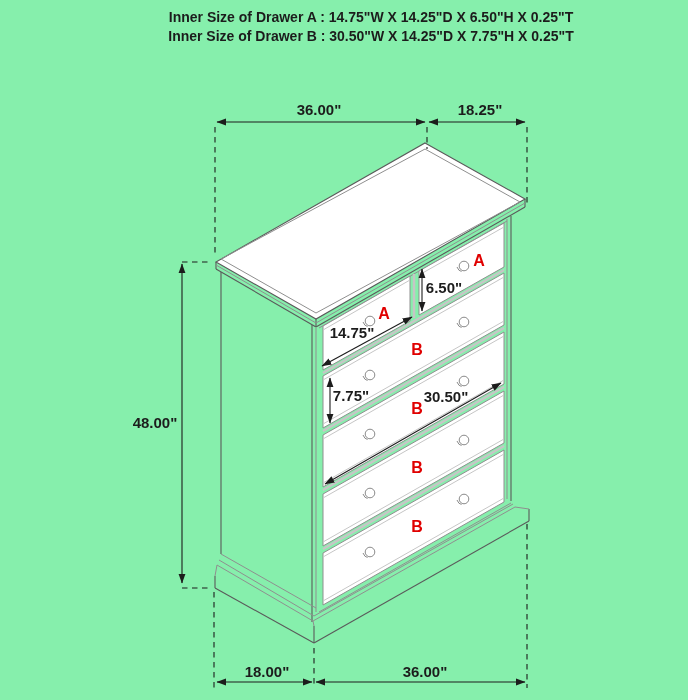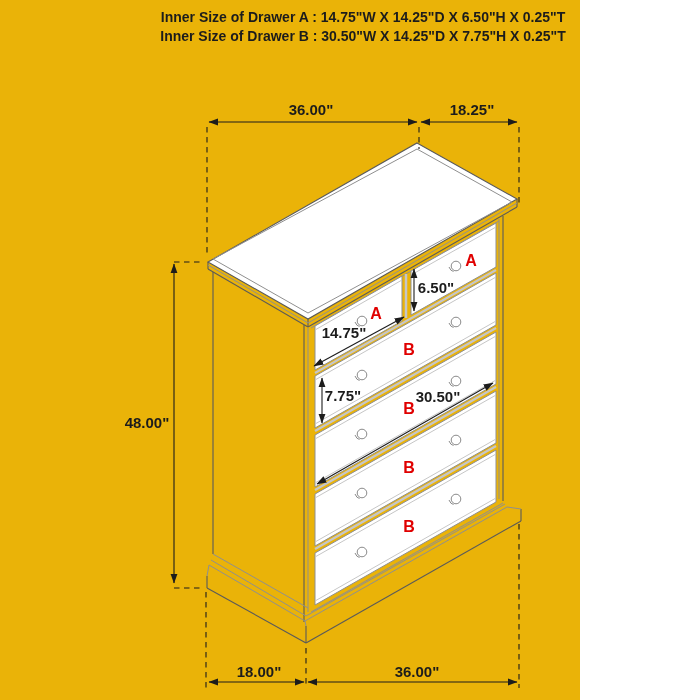--- a/index.html
+++ b/index.html
@@ -4,22 +4,23 @@
 <style>
   :root{
     --label-red:#e00000;
     --dim-black:#1c1c1c;
     --outline-gray:#5a5a5a;
     --detail-gray:#8f8f8f;
     --light-gray:#c6c6c6;
   }
   html,body{margin:0;padding:0;background:#ffffff;}
   .canvas{
-    position:relative;width:580px;height:700px;background:#eab308;
+    position:relative;width:680px;height:700px;background:#86efac;
     font-family:"Liberation Sans","DejaVu Sans",sans-serif;
+    padding-left:8px;
   }
   svg text{
     font-family:"Liberation Sans","DejaVu Sans",sans-serif;
     font-weight:bold;fill:var(--dim-black);
   }
   .hdr{font-size:14px;}
   .dim{font-size:15px;}
   .redlbl{font-size:16px;fill:var(--label-red);}
   .dimline{stroke:var(--dim-black);stroke-width:1.1;fill:none;}
   .ext{stroke:var(--dim-black);stroke-width:1.1;fill:none;stroke-dasharray:5.5 4.5;}

